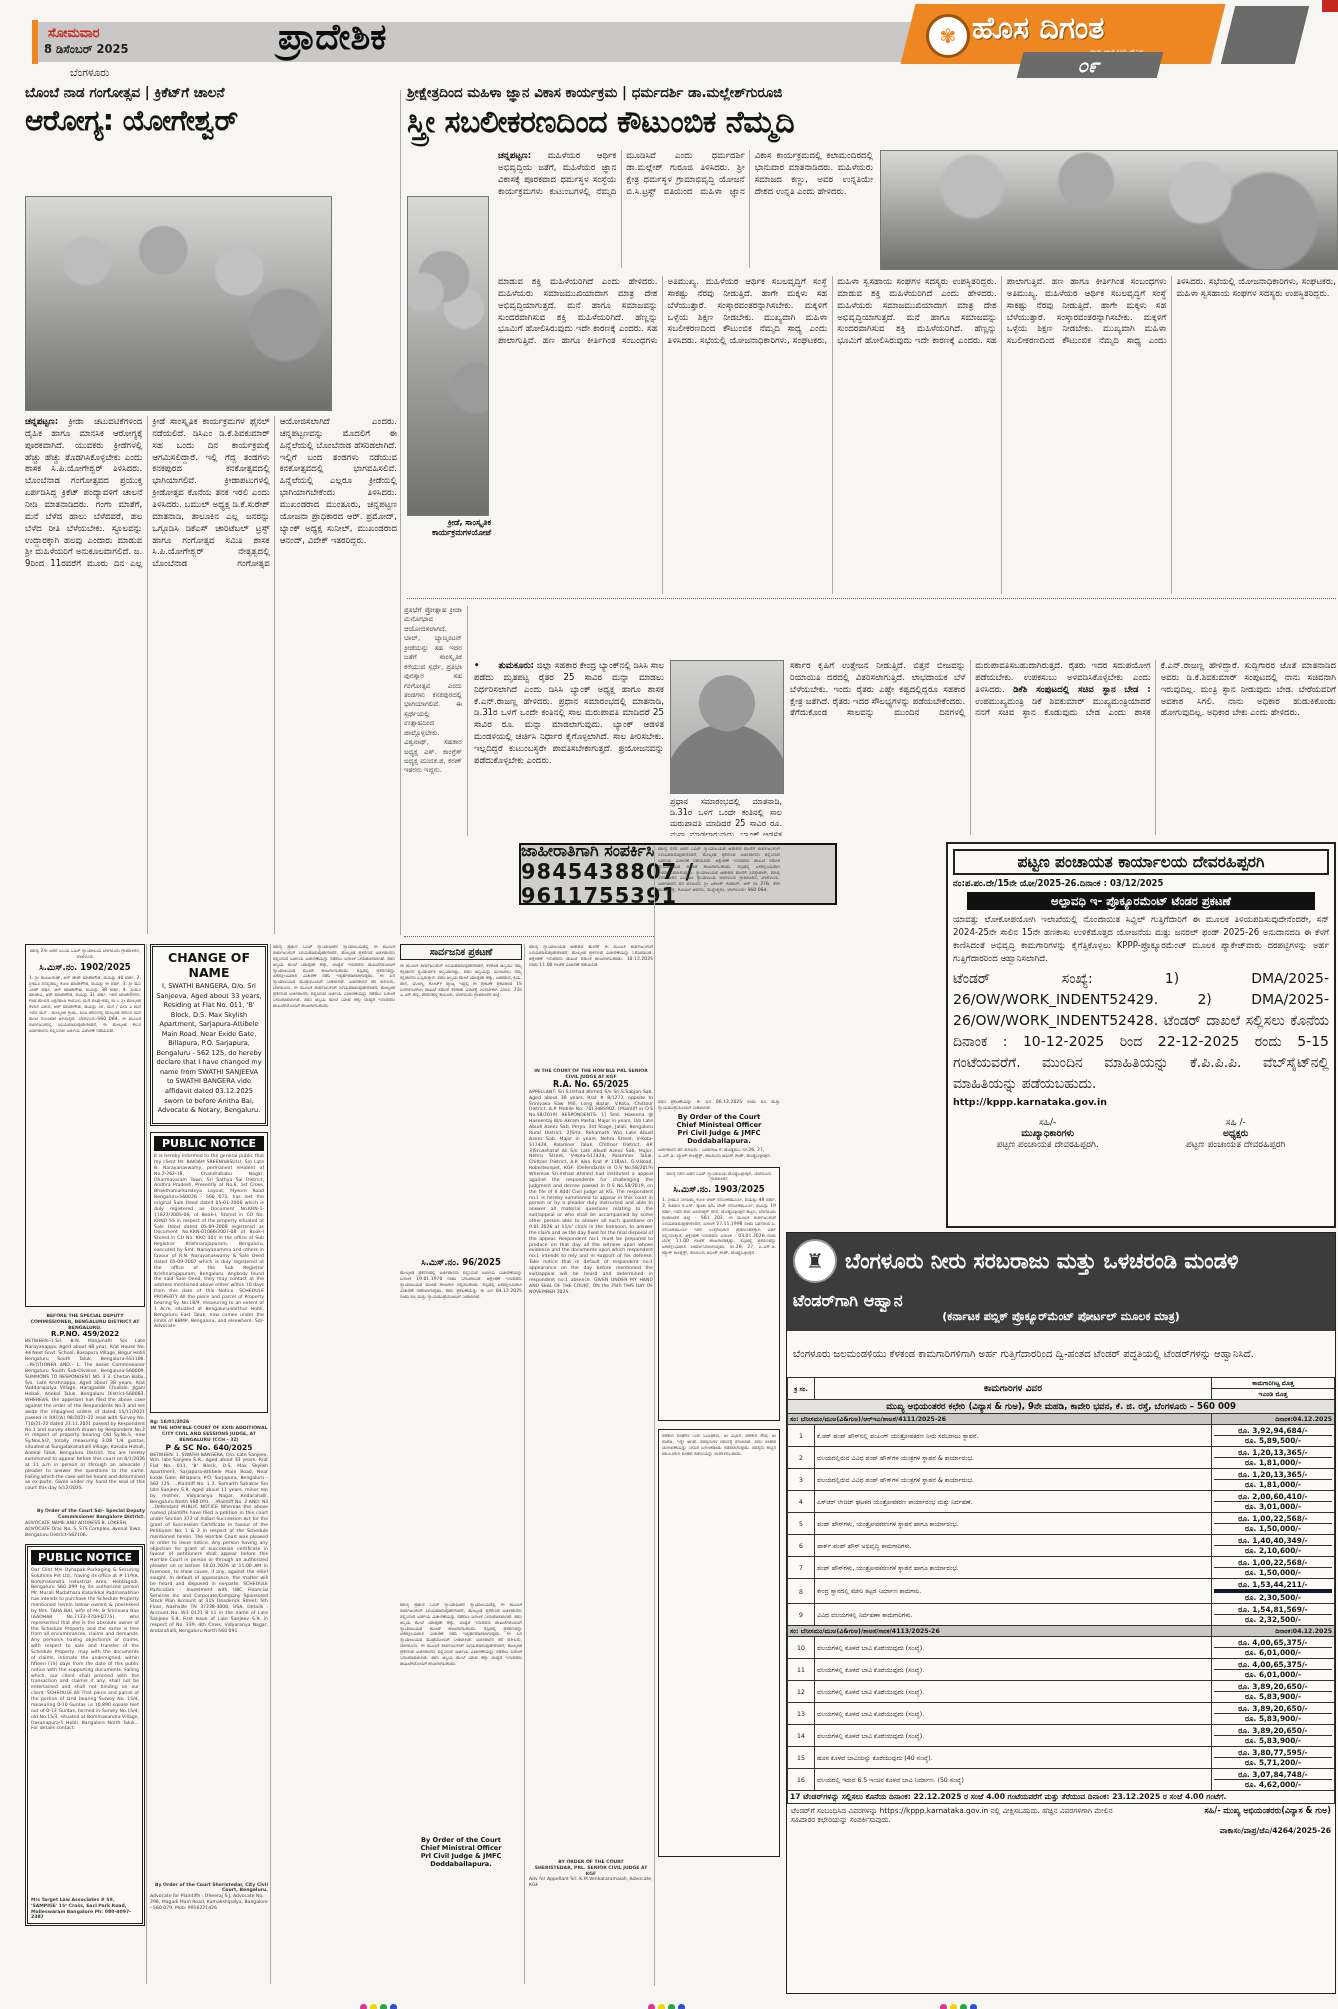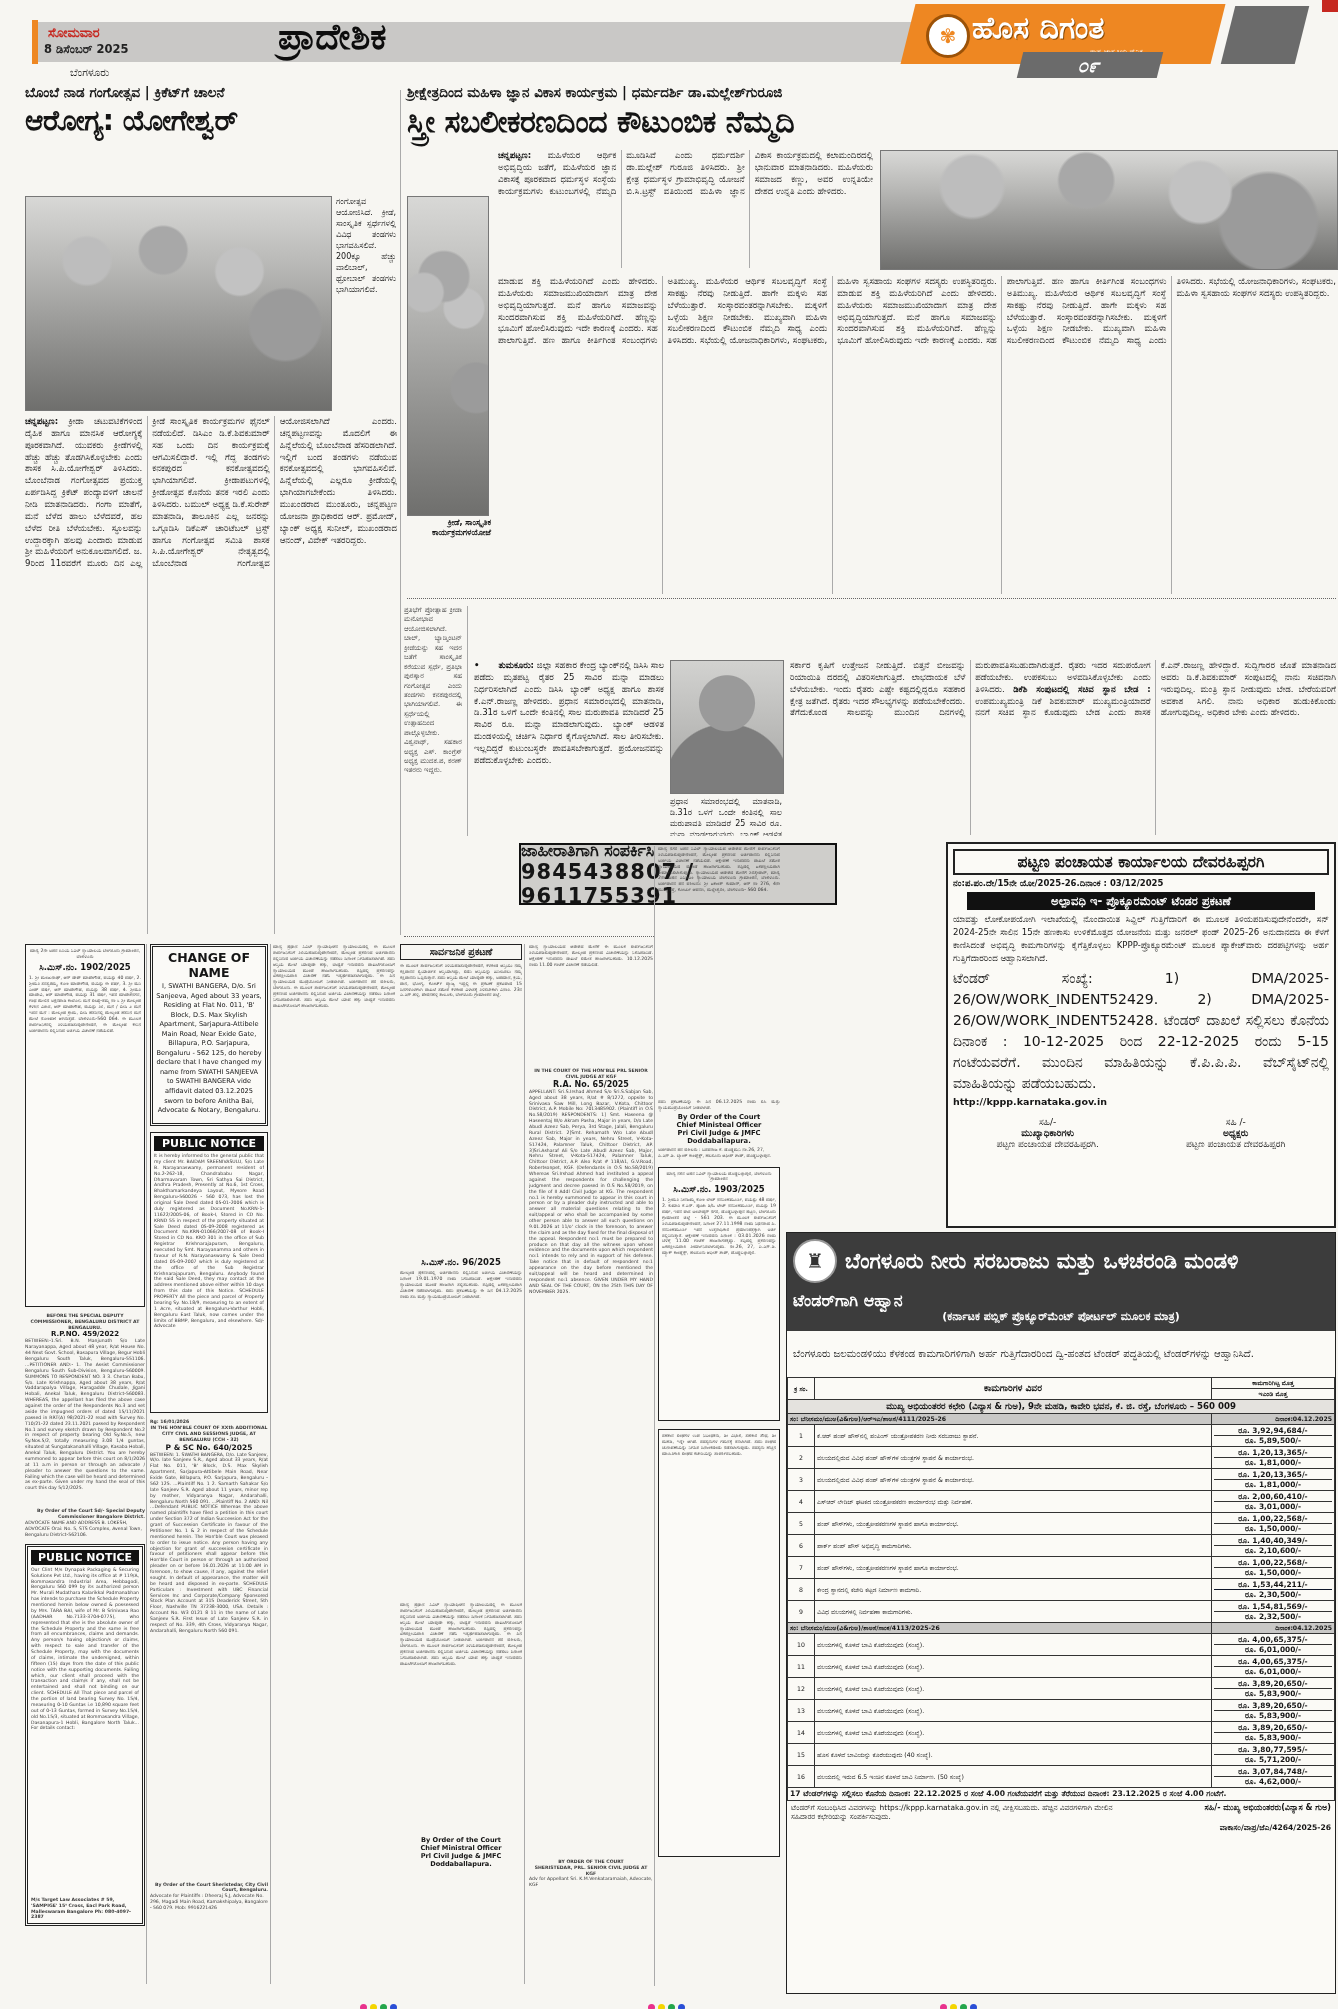--- a/index.html
+++ b/index.html
@@ -54,21 +54,20 @@
     </div>
   <div class="abs" style="left:1322px;top:0;width:16px;height:12px;background:#c62820;"></div>
 
   <div class="abs" style="left:25px;top:84px;width:372px;">
     <div class="kicker">ಬೊಂಬೆ ನಾಡ ಗಂಗೋತ್ಸವ | ಕ್ರಿಕೆಟ್‌ಗೆ ಚಾಲನೆ</div>
     <div class="headline" style="font-size:28px;margin-top:4px;">
       <div>ಆರೋಗ್ಯ: ಯೋಗೇಶ್ವರ್</div>
     </div>
   </div>
   <div class="abs photo" style="left:25px;top:196px;width:305px;height:213px;"></div>
-  <div class="abs body jt" style="left:336px;top:196px;width:60px;height:213px;overflow:hidden;font-size:8px;">ಗಂಗೋತ್ಸವ ಆಯೋಜಿಸಿದೆ. ಕ್ರೀಡೆ, ಸಾಂಸ್ಕೃತಿಕ ಸ್ಪರ್ಧೆಗಳಲ್ಲಿ ವಿವಿಧ ತಂಡಗಳು ಭಾಗವಹಿಸಲಿವೆ. 200ಕ್ಕೂ ಹೆಚ್ಚು ವಾಲಿಬಾಲ್, ಥ್ರೋಬಾಲ್ ತಂಡಗಳು ಭಾಗಿಯಾಗಲಿವೆ.</div>
   <div class="abs" style="left:25px;top:416px;width:372px;height:518px;overflow:hidden;">
     <div class="body jt cols3" style="height:518px;">
       <span style="font-weight:bold;">ಚನ್ನಪಟ್ಟಣ:</span>
       <span>ಕ್ರೀಡಾ ಚಟುವಟಿಕೆಗಳಿಂದ ದೈಹಿಕ ಹಾಗೂ ಮಾನಸಿಕ ಆರೋಗ್ಯಕ್ಕೆ ಪೂರಕವಾಗಿದೆ. ಯುವಕರು ಕ್ರೀಡೆಗಳಲ್ಲಿ ಹೆಚ್ಚು ಹೆಚ್ಚು ತೊಡಗಿಸಿಕೊಳ್ಳಬೇಕು ಎಂದು ಶಾಸಕ ಸಿ.ಪಿ.ಯೋಗೇಶ್ವರ್ ತಿಳಿಸಿದರು.</span>
       <span>ಬೊಂಬೆನಾಡ ಗಂಗೋತ್ಸವದ ಪ್ರಯುಕ್ತ ಏರ್ಪಡಿಸಿದ್ದ ಕ್ರಿಕೆಟ್ ಪಂದ್ಯಾವಳಿಗೆ ಚಾಲನೆ ನೀಡಿ ಮಾತನಾಡಿದರು. ಗಂಗಾ ಮಾತೆಗೆ, ಮನೆ ಬೆಳೆದ ಹಾಲು ಬೆಳೆದವರೆ, ಹಲ ಬೆಳೆದ ರೀತಿ ಬೆಳೆಯಬೇಕು. ಸ್ಥೂಲವನ್ನು ಉದ್ದಾರಕ್ಕಾಗಿ ಹಲವು ಎಂದಾರು ಮಾಡುವ ಶ್ರೀ ಮಹಿಳೆಯರಿಗೆ ಅನುಕೂಲವಾಗಲಿದೆ.</span>
       <span>ಜ. 9ರಿಂದ 11ರವರೆಗೆ ಮೂರು ದಿನ ಎಲ್ಲ ಕ್ರೀಡೆ ಸಾಂಸ್ಕೃತಿಕ ಕಾರ್ಯಕ್ರಮಗಳ ಫೈನಲ್ ನಡೆಯಲಿದೆ. ಡಿಸಿಎಂ ಡಿ.ಕೆ.ಶಿವಕುಮಾರ್ ಸಹ ಒಂದು ದಿನ ಕಾರ್ಯಕ್ರಮಕ್ಕೆ ಆಗಮಿಸಲಿದ್ದಾರೆ. ಇಲ್ಲಿ ಗೆದ್ದ ತಂಡಗಳು ಕನಕಪುರದ ಕನಕೋತ್ಸವದಲ್ಲಿ ಭಾಗಿಯಾಗಲಿವೆ. ಕ್ರೀಡಾಪಟುಗಳಲ್ಲಿ ಕ್ರೀಡೋತ್ಸವ ಕೊನೆಯ ತನಕ ಇರಲಿ ಎಂದು ತಿಳಿಸಿದರು.</span>
       <span>ಬಮುಲ್ ಅಧ್ಯಕ್ಷ ಡಿ.ಕೆ.ಸುರೇಶ್ ಮಾತನಾಡಿ, ತಾಲೂಕಿನ ಎಲ್ಲ ಜನರನ್ನು ಒಗ್ಗೂಡಿಸಿ ಡಿಕೆಎಸ್ ಚಾರಿಟೆಬಲ್ ಟ್ರಸ್ಟ್ ಹಾಗೂ ಗಂಗೋತ್ಸವ ಸಮಿತಿ ಶಾಸಕ ಸಿ.ಪಿ.ಯೋಗೇಶ್ವರ್ ನೇತೃತ್ವದಲ್ಲಿ ಬೊಂಬೆನಾಡ ಗಂಗೋತ್ಸವ ಆಯೋಜಿಸಲಾಗಿದೆ ಎಂದರು.</span>
       <span>ಚನ್ನಪಟ್ಟಣವನ್ನು ಮೊದಲಿಗೆ ಈ ಹಿನ್ನೆಲೆಯಲ್ಲಿ ಬೊಂಬೆನಾಡ ಹೆಸರಿಡಲಾಗಿದೆ. ಇಲ್ಲಿಗೆ ಬಂದ ತಂಡಗಳು ನಡೆಯುವ ಕನಕೋತ್ಸವದಲ್ಲಿ ಭಾಗವಹಿಸಲಿವೆ. ಹಿನ್ನೆಲೆಯಲ್ಲಿ ಎಲ್ಲರೂ ಕ್ರೀಡೆಯಲ್ಲಿ ಭಾಗಿಯಾಗಬೇಕೆಂದು ತಿಳಿಸಿದರು. ಮುಖಂಡರಾದ ಮುಂತೂರು, ಚನ್ನಪಟ್ಟಣ ಯೋಜನಾ ಪ್ರಾಧಿಕಾರದ ಆರ್. ಪ್ರಮೋದ್, ಬ್ಯಾಂಕ್ ಅಧ್ಯಕ್ಷ ಸುನೀಲ್, ಮುಖಂಡರಾದ ಆನಂದ್, ವಿವೇಕ್ ಇತರರಿದ್ದರು.</span>
     </div>
   </div>
@@ -317,21 +316,21 @@
             <td class="bw-cell amt">
               <div>ರೂ. 1,00,22,568/-</div>
               <div style="border-top:1px solid #333;">ರೂ. 1,50,000/-</div>
             </td>
           </tr>
       <tr>
             <td class="bw-cell" style="text-align:center;">8</td>
             <td class="bw-cell">ಕೇಂದ್ರ ಸ್ಥಾನದಲ್ಲಿ ಕಚೇರಿ ಕಟ್ಟಡ ನಿರ್ಮಾಣ ಕಾಮಗಾರಿ.</td>
             <td class="bw-cell amt">
               <div>ರೂ. 1,53,44,211/-</div>
-              <div style="border-top:1px solid #0f172a;">ರೂ. 2,30,500/-</div>
+              <div style="border-top:4px solid #0f172a;">ರೂ. 2,30,500/-</div>
             </td>
           </tr>
       <tr>
             <td class="bw-cell" style="text-align:center;">9</td>
             <td class="bw-cell">ವಿವಿಧ ವಲಯಗಳಲ್ಲಿ ನಿರ್ವಹಣಾ ಕಾಮಗಾರಿಗಳು.</td>
             <td class="bw-cell amt">
               <div>ರೂ. 1,54,81,569/-</div>
               <div style="border-top:1px solid #333;">ರೂ. 2,32,500/-</div>
             </td>
           </tr>

